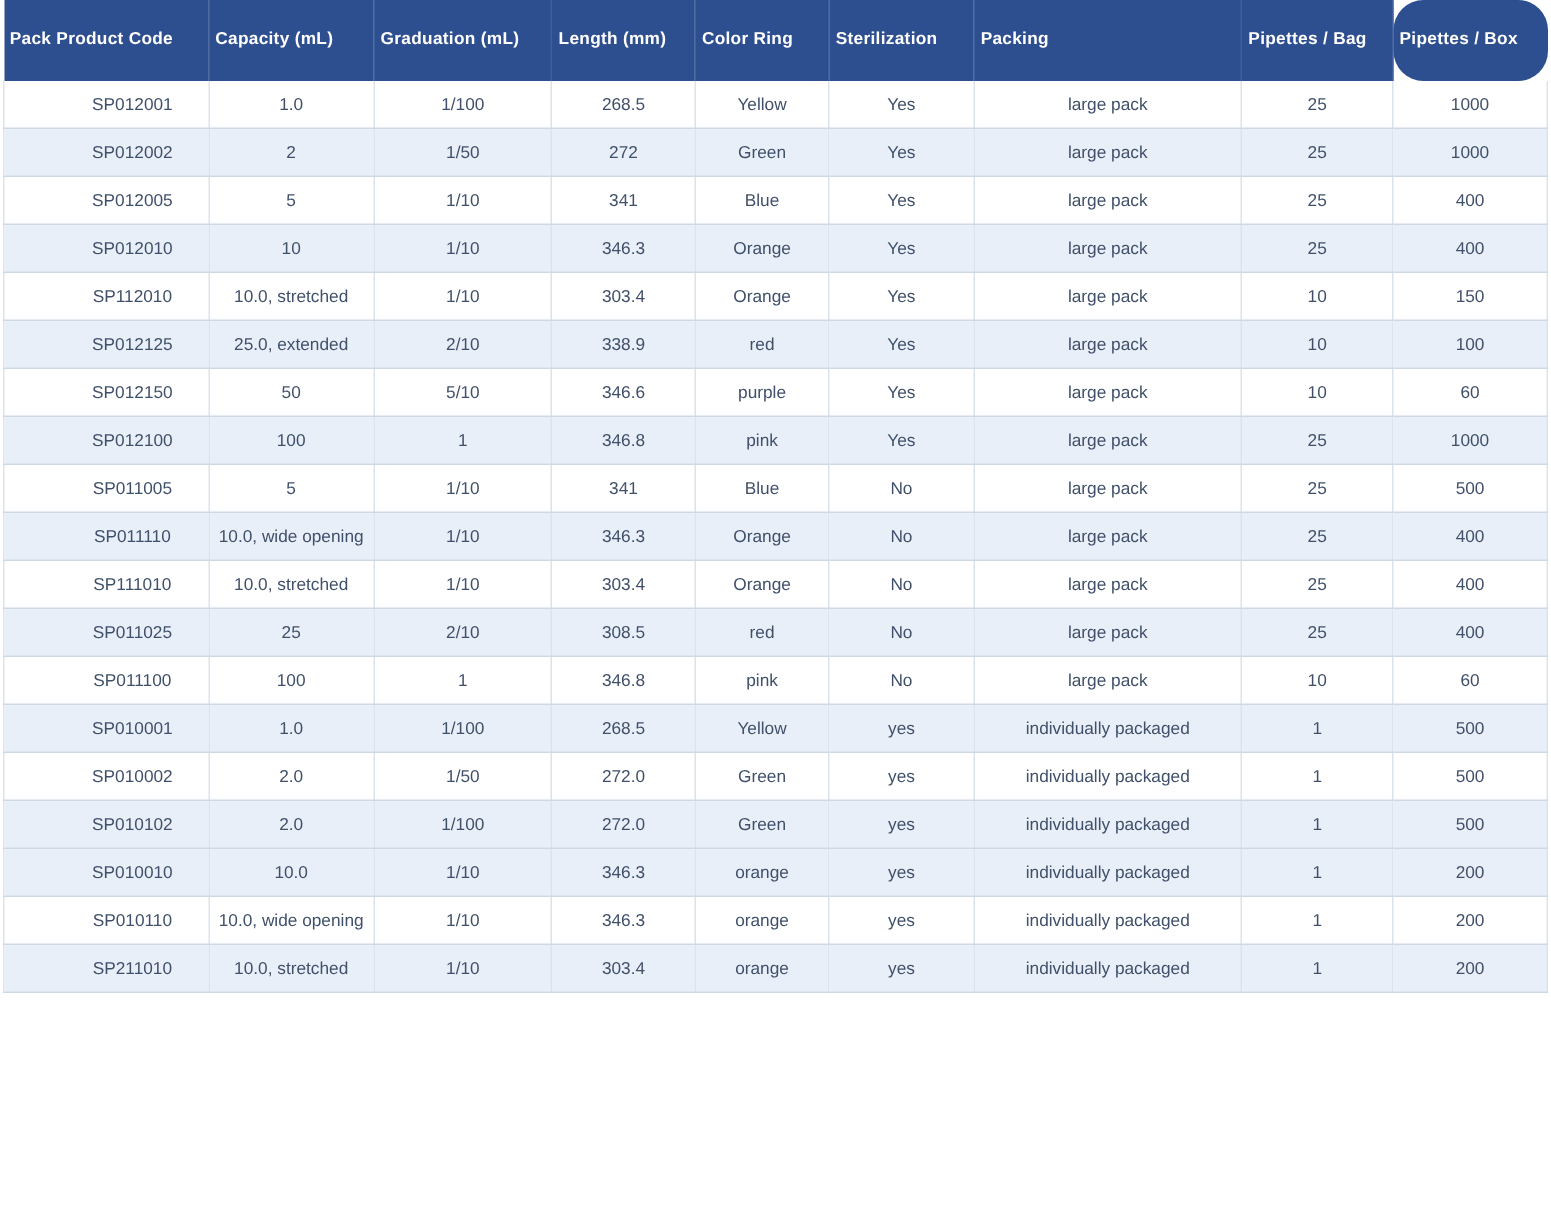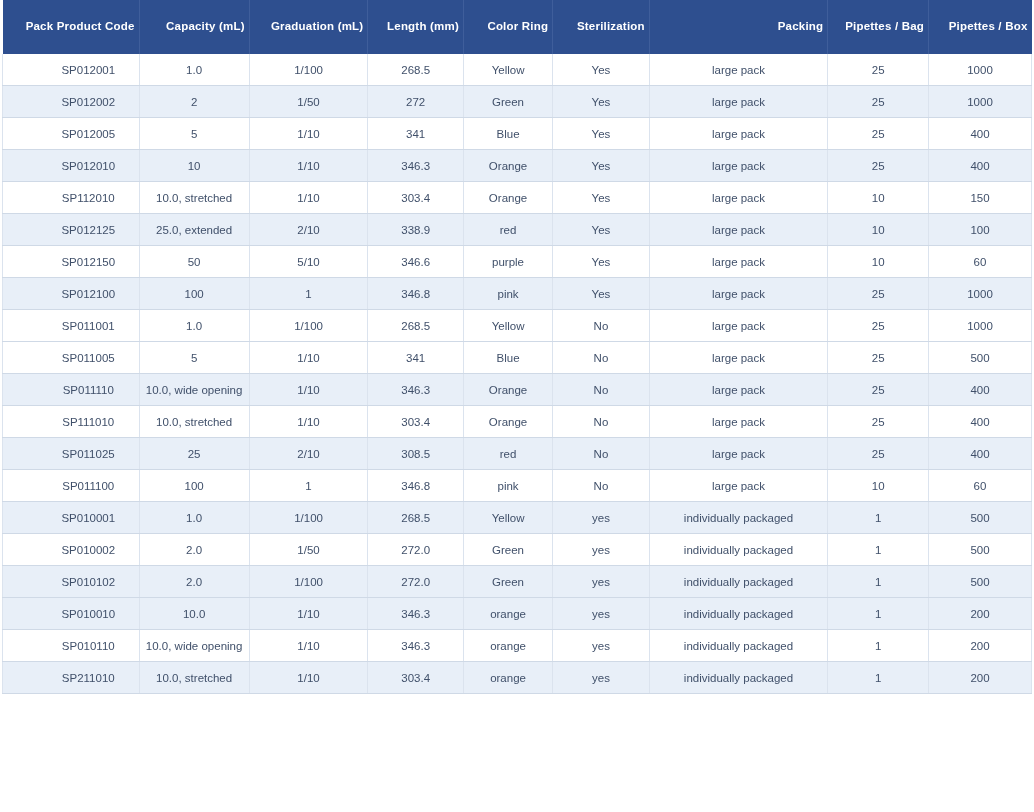--- a/index.html
+++ b/index.html
@@ -23,29 +23,30 @@
     width: 1030px;
     margin: 0 auto;
     table-layout: fixed;
   }
   table.spec thead th {
     background: #2e4f8f;
     color: #ffffff;
     font-size: 11.5px;
     font-weight: bold;
     letter-spacing: 0.2px;
-    text-align: right;
+    text-align: left;
     padding: 10px 4px;
     height: 34px;
     border-right: 1px solid #3f5e9b;
     vertical-align: middle;
     line-height: 1.15;
   }
   table.spec thead th:last-child {
     border-right: none;
+    border-radius: 20px;
   }
   table.spec tbody td {
     font-size: 11.5px;
     color: #40506a;
     text-align: center;
     padding: 9px 4px;
     height: 13px;
     border-bottom: 1px solid #cfd9e6;
     border-right: 1px solid #dbe3ee;
     vertical-align: middle;
@@ -190,31 +191,20 @@
           <td>100</td>
           <td>1</td>
           <td>346.8</td>
           <td>pink</td>
           <td>Yes</td>
           <td>large pack</td>
           <td>25</td>
           <td>1000</td>
         </tr>
         <tr class="odd">
-          <td>SP011001</td>
-          <td>1.0</td>
-          <td>1/100</td>
-          <td>268.5</td>
-          <td>Yellow</td>
-          <td>No</td>
-          <td>large pack</td>
-          <td>25</td>
-          <td>1000</td>
-        </tr>
-        <tr class="odd">
           <td>SP011005</td>
           <td>5</td>
           <td>1/10</td>
           <td>341</td>
           <td>Blue</td>
           <td>No</td>
           <td>large pack</td>
           <td>25</td>
           <td>500</td>
         </tr>

